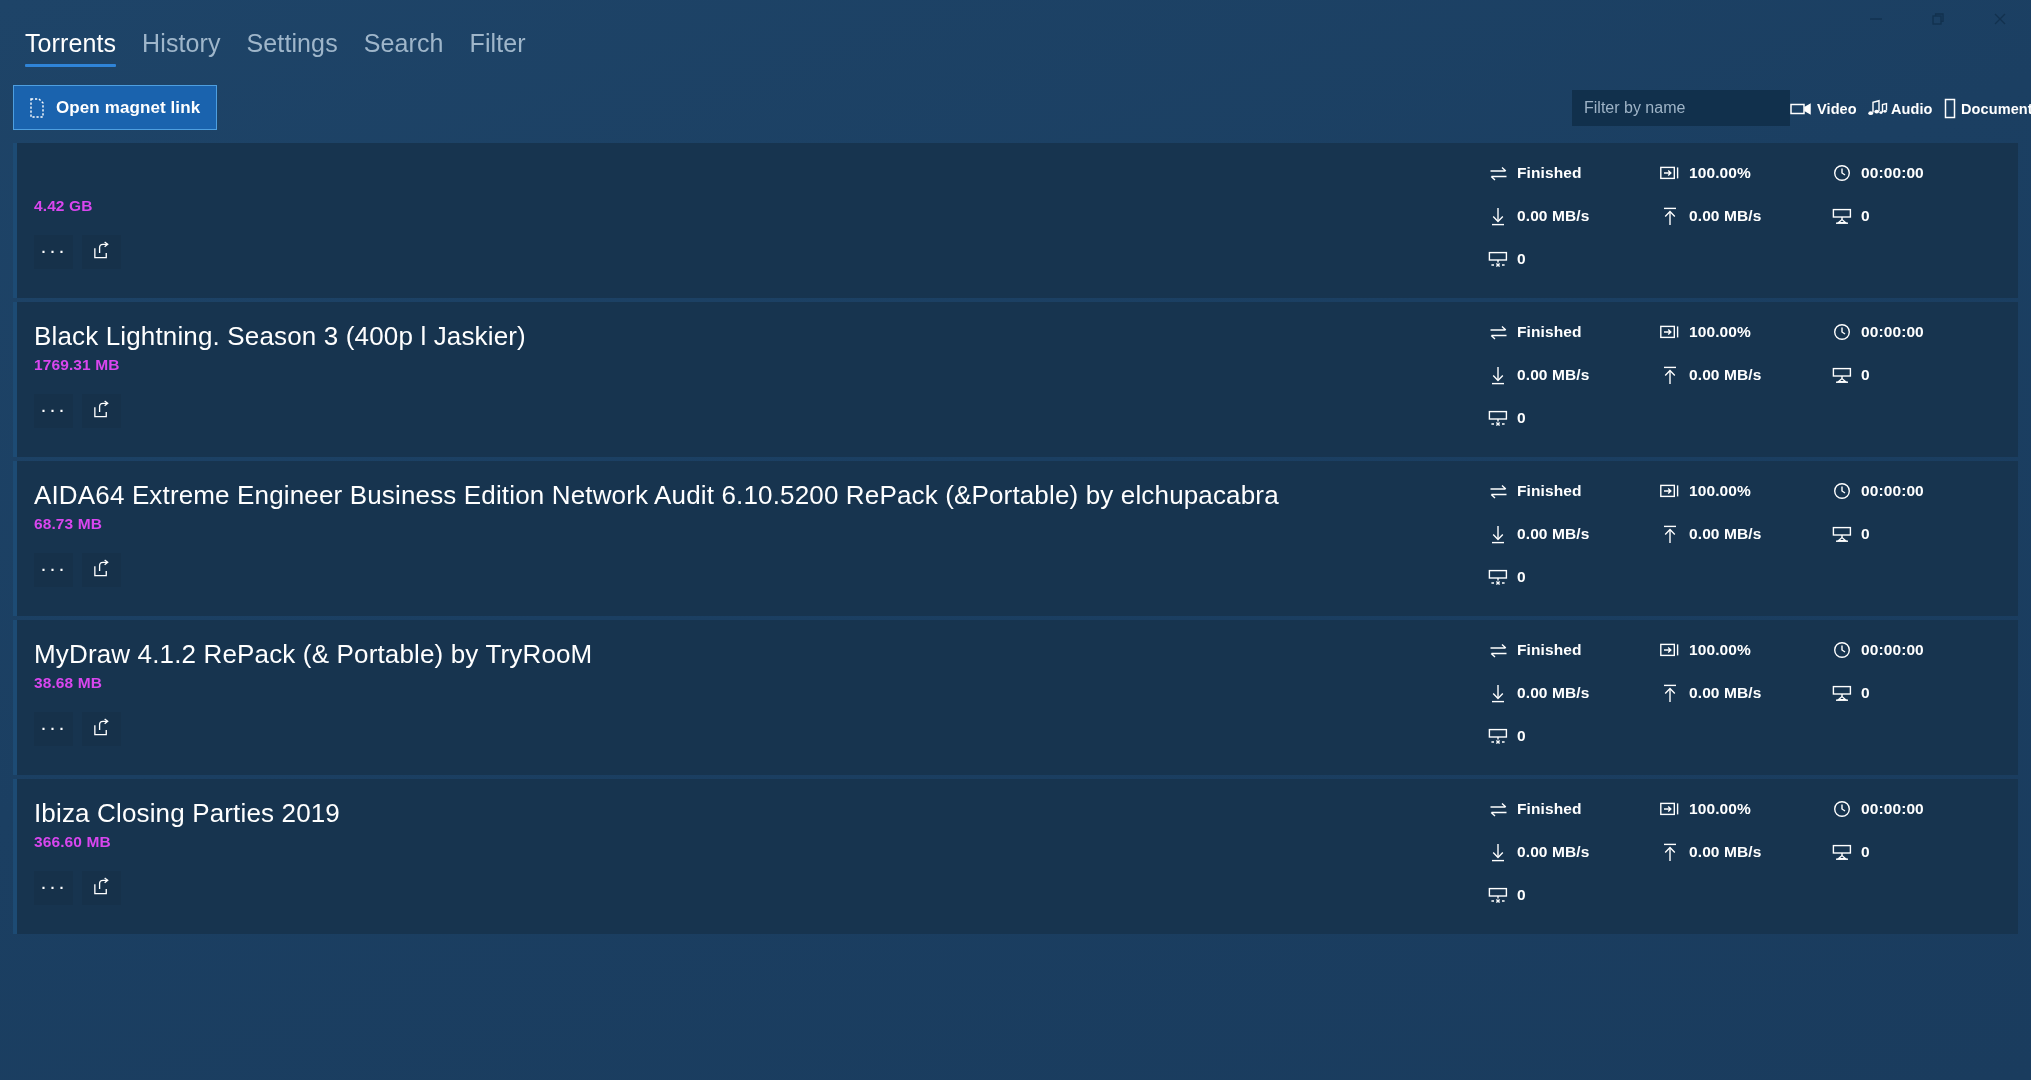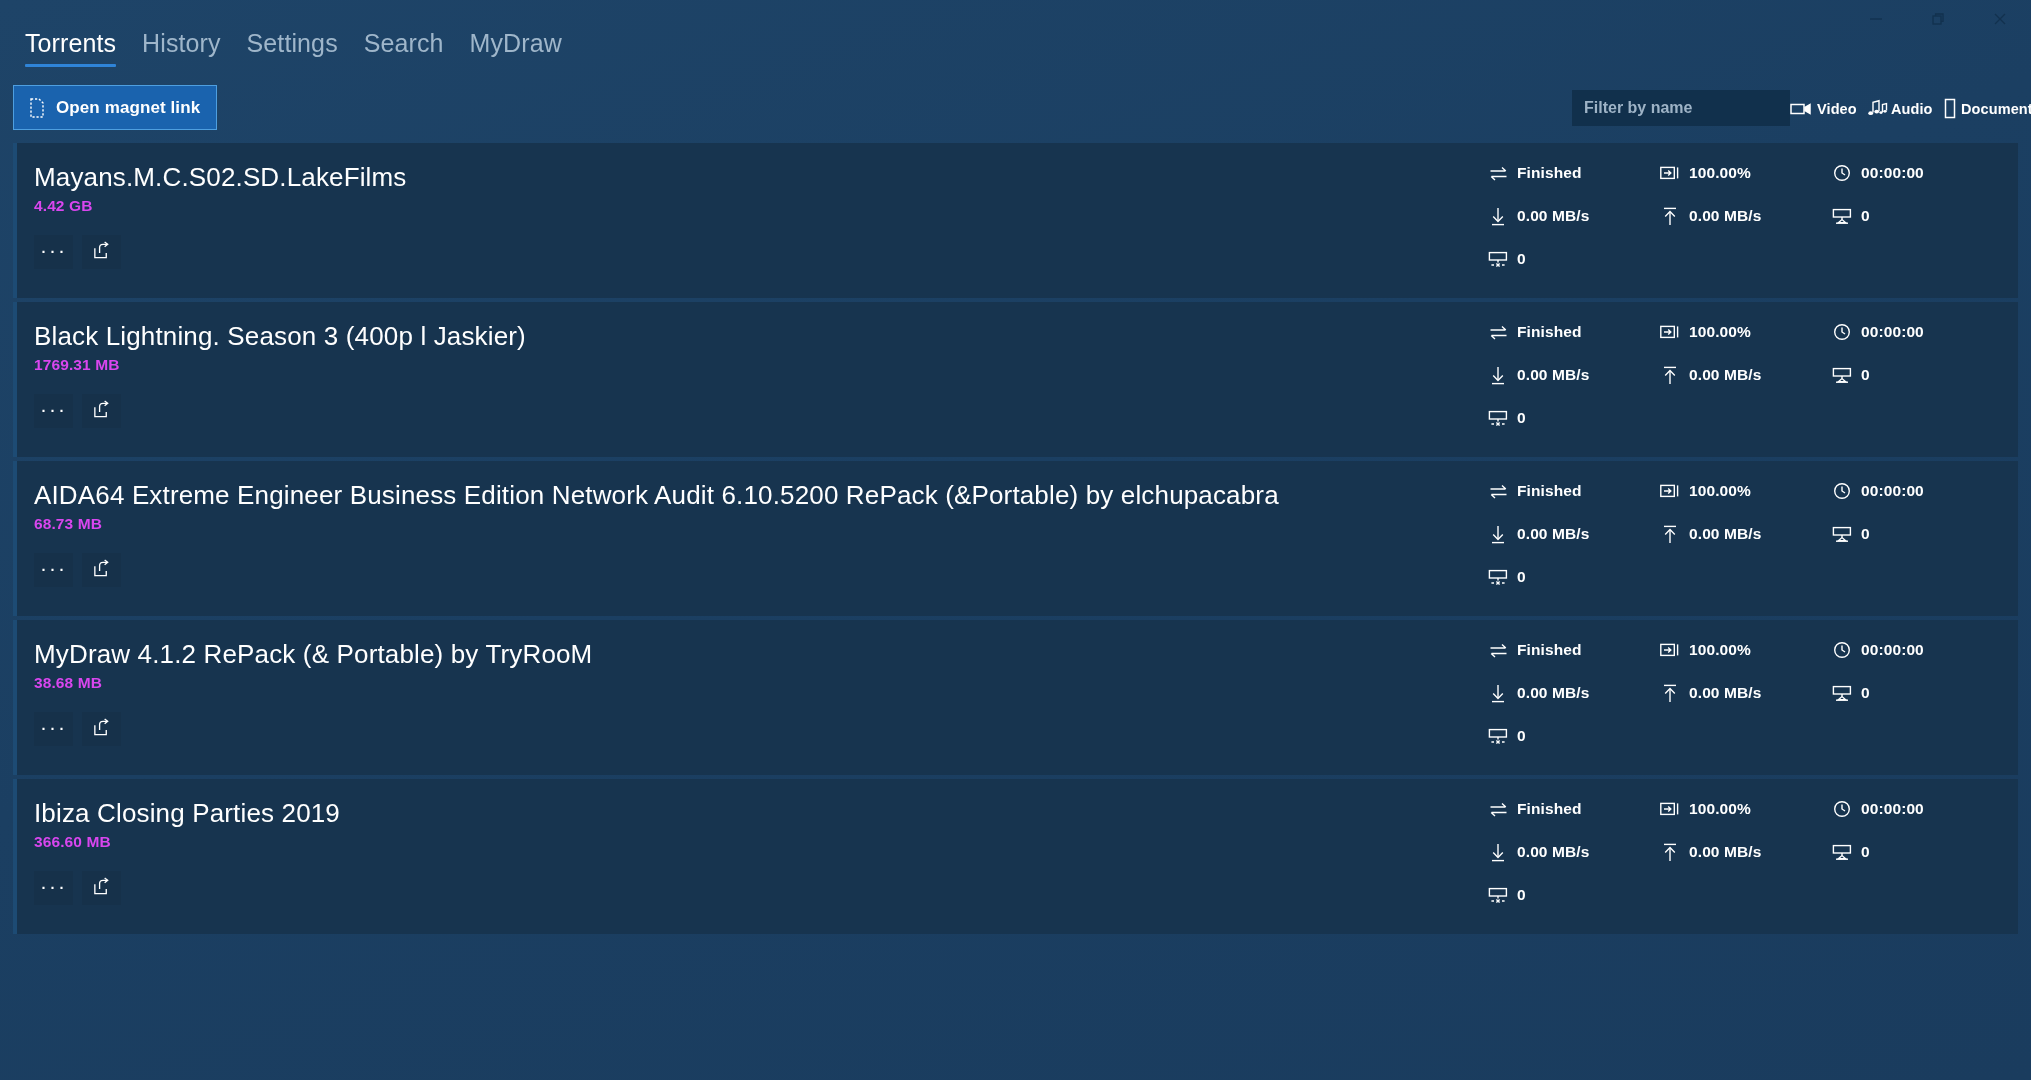--- a/index.html
+++ b/index.html
@@ -115,21 +115,20 @@
   .filter-input {
     width: 218px;
     height: 36px;
     background: #11304c;
     border: none;
     outline: none;
     color: #ffffff;
     font-family: "Liberation Sans", sans-serif;
     font-size: 16px;
     padding: 0 12px;
-    font-weight: bold;
   }
   .filter-input::placeholder { color: #9eb3c6; }
 
   .cat {
     width: 76px;
     display: flex;
     flex-direction: row;
     align-items: center;
     gap: 3px;
     cursor: pointer;
@@ -283,21 +282,21 @@
     <div class="tab">
       <span>History</span>
     </div>
     <div class="tab">
       <span>Settings</span>
     </div>
     <div class="tab">
       <span>Search</span>
     </div>
     <div class="tab">
-      <span>MyDraw</span>
+      <span>Filter</span>
     </div>
   </div>
 
   <div class="toolbar">
 
     <div class="tb-btn">
       <span class="ic">
         <svg width="20" height="22" viewBox="0 0 20 22" fill="none" stroke="currentColor" stroke-width="1.4" stroke-dasharray="2.2 1.8">
           <path d="M4 2h8l4 4v14H4z"></path>
         </svg>
@@ -340,21 +339,20 @@
           </svg>
         </span>
         <span class="cat-label">Document</span>
       </div>
     </div>
   </div>
 
   <div class="list" id="torrent-list">
   <div class="row">
     <div class="row-left">
-      <div class="t-name">Mayans.M.C.S02.SD.LakeFilms</div>
       <div class="t-size">4.42 GB</div>
       <div class="row-actions">
         <div class="act-btn">
           <span class="dots">···</span>
         </div>
         <div class="act-btn">
           <span>
             <svg width="19" height="19" viewBox="0 0 20 20" fill="none" stroke="currentColor" stroke-width="1.4">
               <path d="M3 7.5v10h12v-5"></path>
                   <path d="M8 12.5V6.8c0-2 1.6-3.3 3.6-3.3h4.2"></path>

